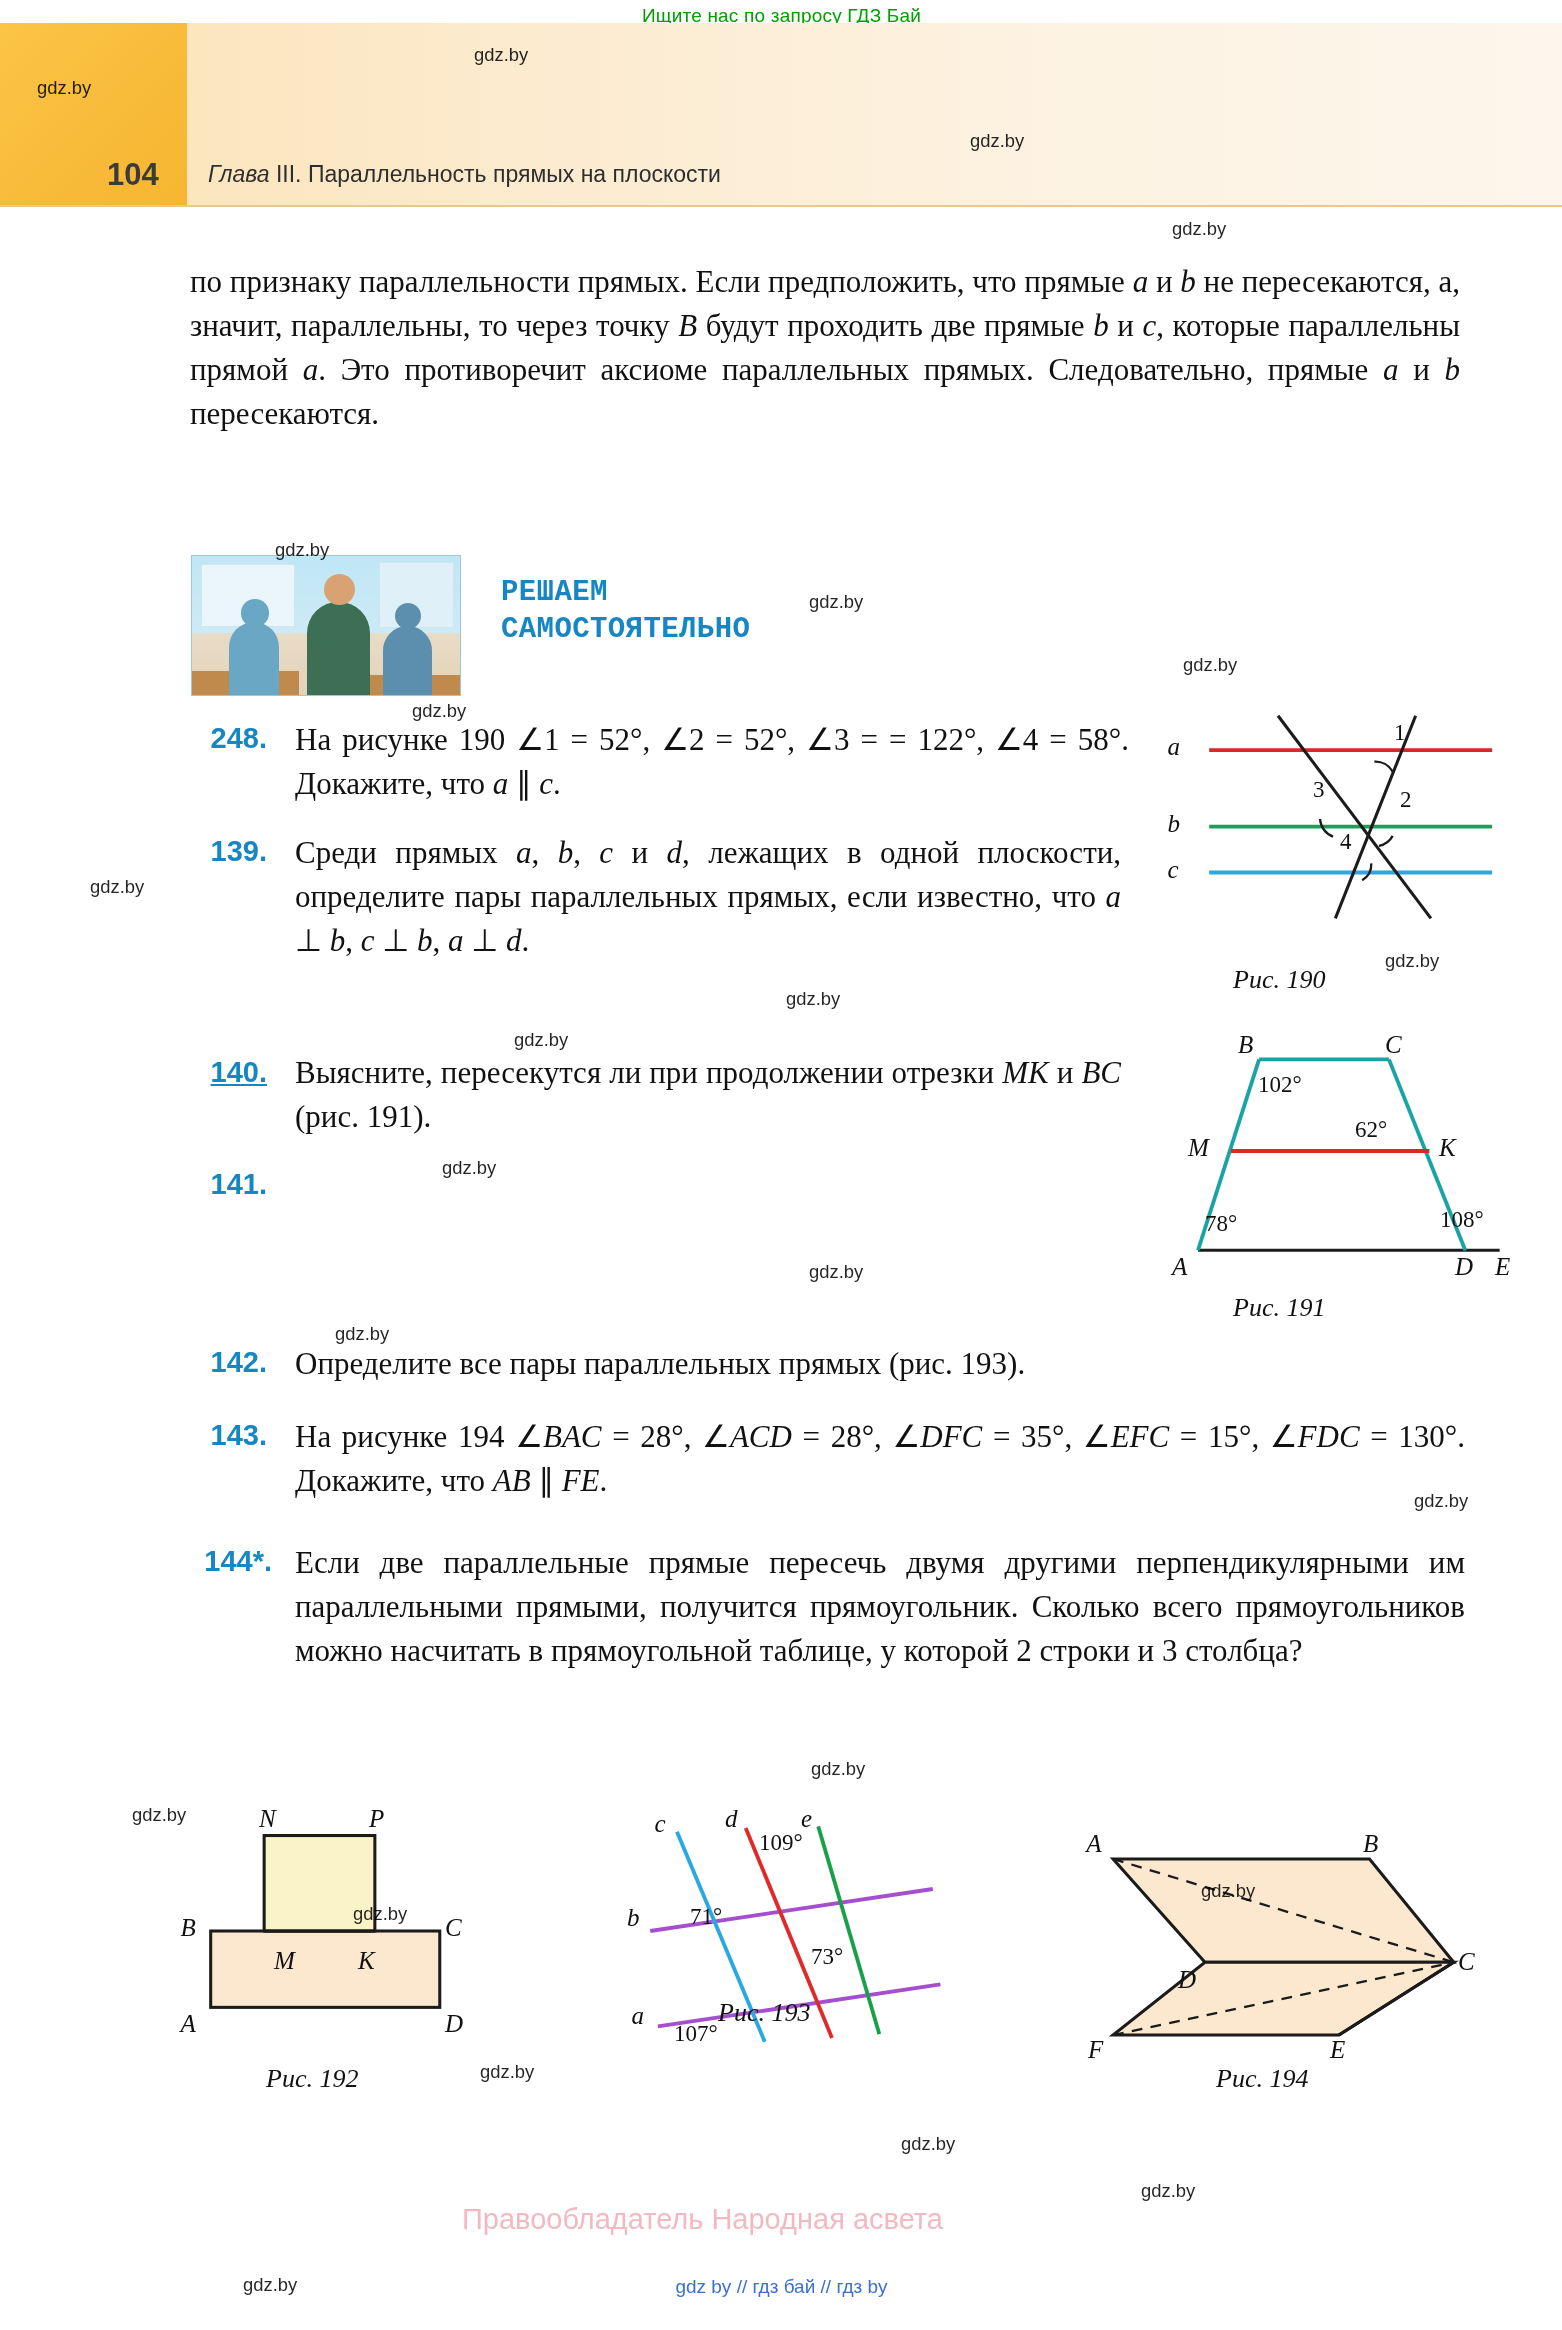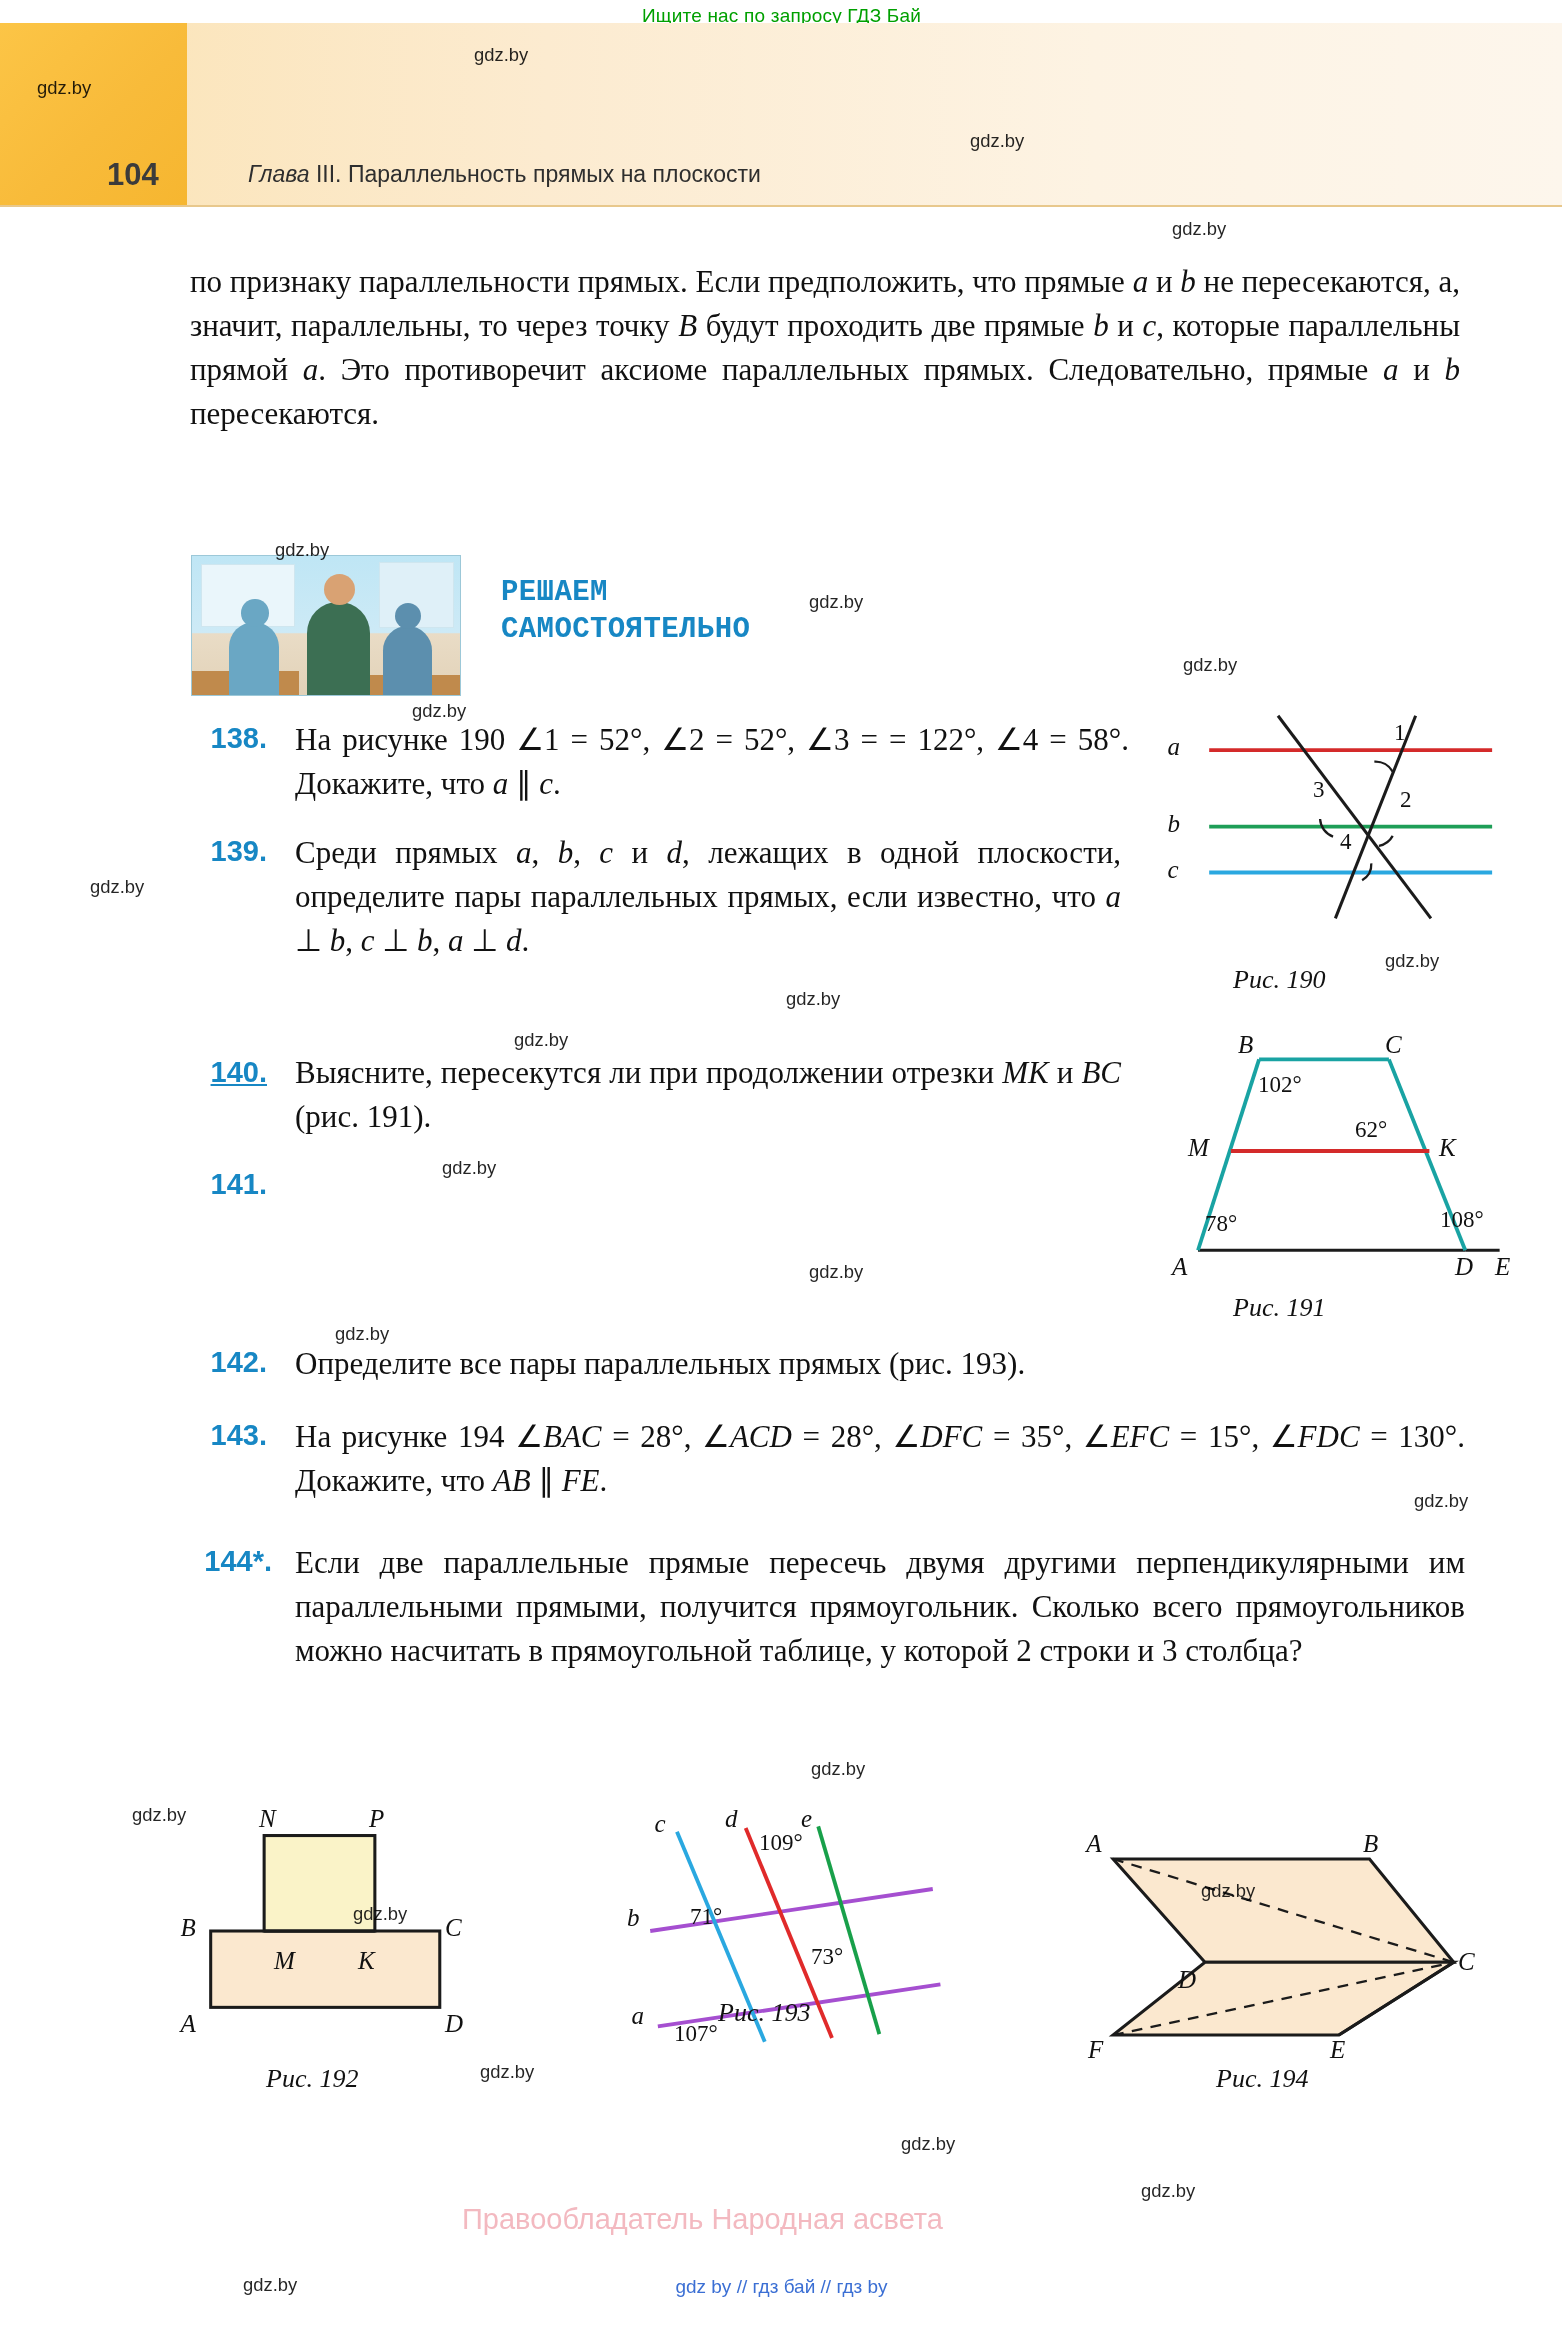--- a/index.html
+++ b/index.html
@@ -64,21 +64,21 @@
     font-weight: bold;
     color: #3b3b3b;
   }
   .header-title {
     position: absolute;
     left: 208px; top: 161px;
     font-family: "Liberation Sans", sans-serif;
     font-size: 23px;
     color: #2e2e2e;
   }
-  .header-title i { font-style: italic; margin-left: 40px; }
+  .header-title i { font-style: italic; }
 
   
   .para {
     position: absolute;
     left: 190px;
     width: 1270px;
     font-size: 31px;
     line-height: 1.42;
     text-align: justify;
     text-justify: inter-word;
@@ -227,21 +227,21 @@
     <div class="il-person il-p2head"></div>
     <div class="il-person il-p3"></div>
     <div class="il-person il-p3head"></div>
   </div>
 
   <div class="reshaem">
     <div>РЕШАЕМ</div>
     <div>САМОСТОЯТЕЛЬНО</div>
   </div>
 
-  <div class="ex-num" style="left:168px; top:722px;">138.</div>
+  <div class="ex-num" style="left:168px; top:722px;">248.</div>
   <div class="ex-body" style="left:295px; top:718px; width:834px;">На рисунке 190 ∠1 = 52°, ∠2 = 52°, ∠3 = = 122°, ∠4 = 58°. Докажите, что <i>a</i> ∥ <i>c</i>.</div>
 
   <div class="ex-num" style="left:168px; top:835px;">139.</div>
   <div class="ex-body" style="left:295px; top:831px; width:826px;">Среди прямых <i>a</i>, <i>b</i>, <i>c</i> и <i>d</i>, лежащих в одной плоскости, определите пары параллельных прямых, если известно, что <i>a</i> ⊥ <i>b</i>, <i>c</i> ⊥ <i>b</i>, <i>a</i> ⊥ <i>d</i>.</div>
 
   <div class="ex-num" style="left:168px; top:1056px;text-decoration:underline;">140.</div>
   <div class="ex-body" style="left:295px; top:1051px; width:826px;">Выясните, пересекутся ли при продолжении отрезки <i>MK</i> и <i>BC</i> (рис. 191).</div>
 
   <div class="ex-num" style="left:168px; top:1168px;">141.</div>
 

